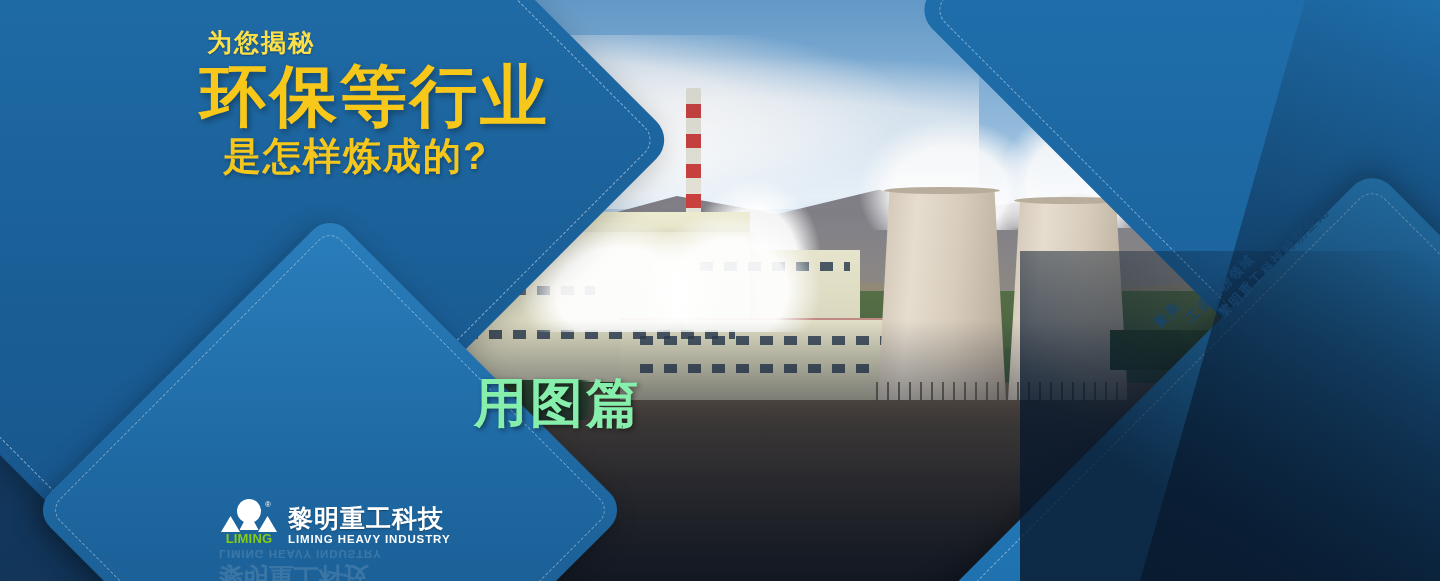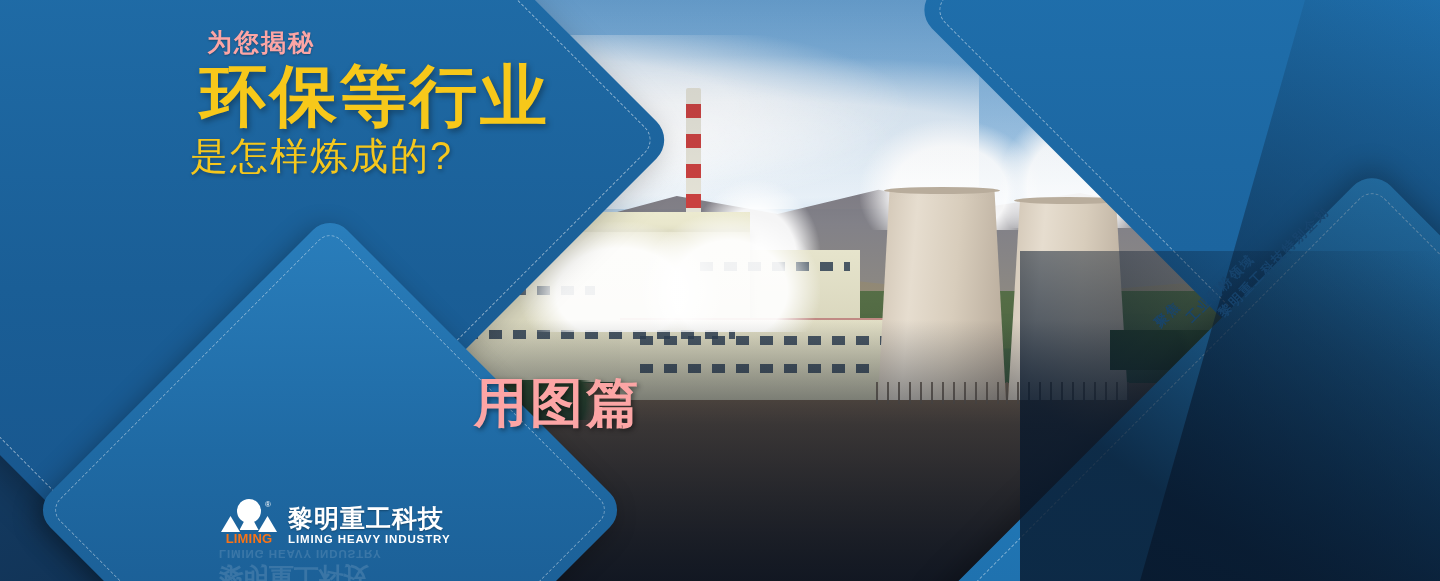--- a/index.html
+++ b/index.html
@@ -198,39 +198,39 @@
   .right-dark-bottom{
     right:0; bottom:0; width:420px; height:330px;
     background:linear-gradient(215deg, rgba(8,26,48,0) 0%, rgba(8,24,44,.8) 70%);
     pointer-events:none;
   }
 
   
   .kicker{
     position:absolute; left:207px; top:26px;
     font-size:25px; font-weight:bold; letter-spacing:2px;
-    color:#fca5a5;
+    color:#fde047;
     text-shadow:0 1px 2px rgba(0,0,0,.3);
   }
   .headline{
     position:absolute; left:200px; top:62px;
     font-size:67px; font-weight:bold; letter-spacing:3px;
     color:#f7c81a; line-height:1;
     text-shadow:2px 3px 6px rgba(0,0,0,.35);
   }
   .subline{
-    position:absolute; left:190px; top:131px;
-    font-size:38px; font-weight:normal; letter-spacing:2px;
+    position:absolute; left:223px; top:131px;
+    font-size:38px; font-weight:bold; letter-spacing:2px;
     color:#f5c71c;
     text-shadow:1px 2px 4px rgba(0,0,0,.3);
   }
   .redtitle{
     position:absolute; left:474px; top:376px;
     font-size:53px; font-weight:bold; letter-spacing:3px;
-    color:#fca5a5; line-height:1;
+    color:#86efac; line-height:1;
     text-shadow:2px 2px 5px rgba(0,0,0,.45);
   }
   .para{
     position:absolute; left:472px; top:440px; width:560px;
     font-size:15.5px; line-height:25.5px; color:#ffffff;
     letter-spacing:.3px;
     text-shadow:0 1px 3px rgba(0,0,0,.75);
   }
 
   
@@ -263,21 +263,21 @@
     clip-path:polygon(50% 0,100% 100%,0 100%);
   }
   .logo-mark .tri.c{ left:20.5px; bottom:15px; height:18px; }
   .logo-mark .tri.l{ left:2px; }
   .logo-mark .tri.r{ left:39px; }
   .logo-mark .reg{
     position:absolute; left:46px; top:1px; font-size:8px; color:#fff;
   }
   .logo-mark .wordmark{
     position:absolute; left:0; bottom:-1px; width:60px;
-    font-size:13px; font-weight:bold; color:#f97316; letter-spacing:.2px;
+    font-size:13px; font-weight:bold; color:#84cc16; letter-spacing:.2px;
     text-align:center;
   }
   .logo-text .cn{
     font-size:25px; font-weight:bold; color:#fff; letter-spacing:1px;
     line-height:1.05;
     text-shadow:0 1px 2px rgba(0,0,0,.3);
   }
   .logo-text .en{
     font-size:11.5px; font-weight:bold; color:#fff; letter-spacing:.9px;
     margin-top:2px;

